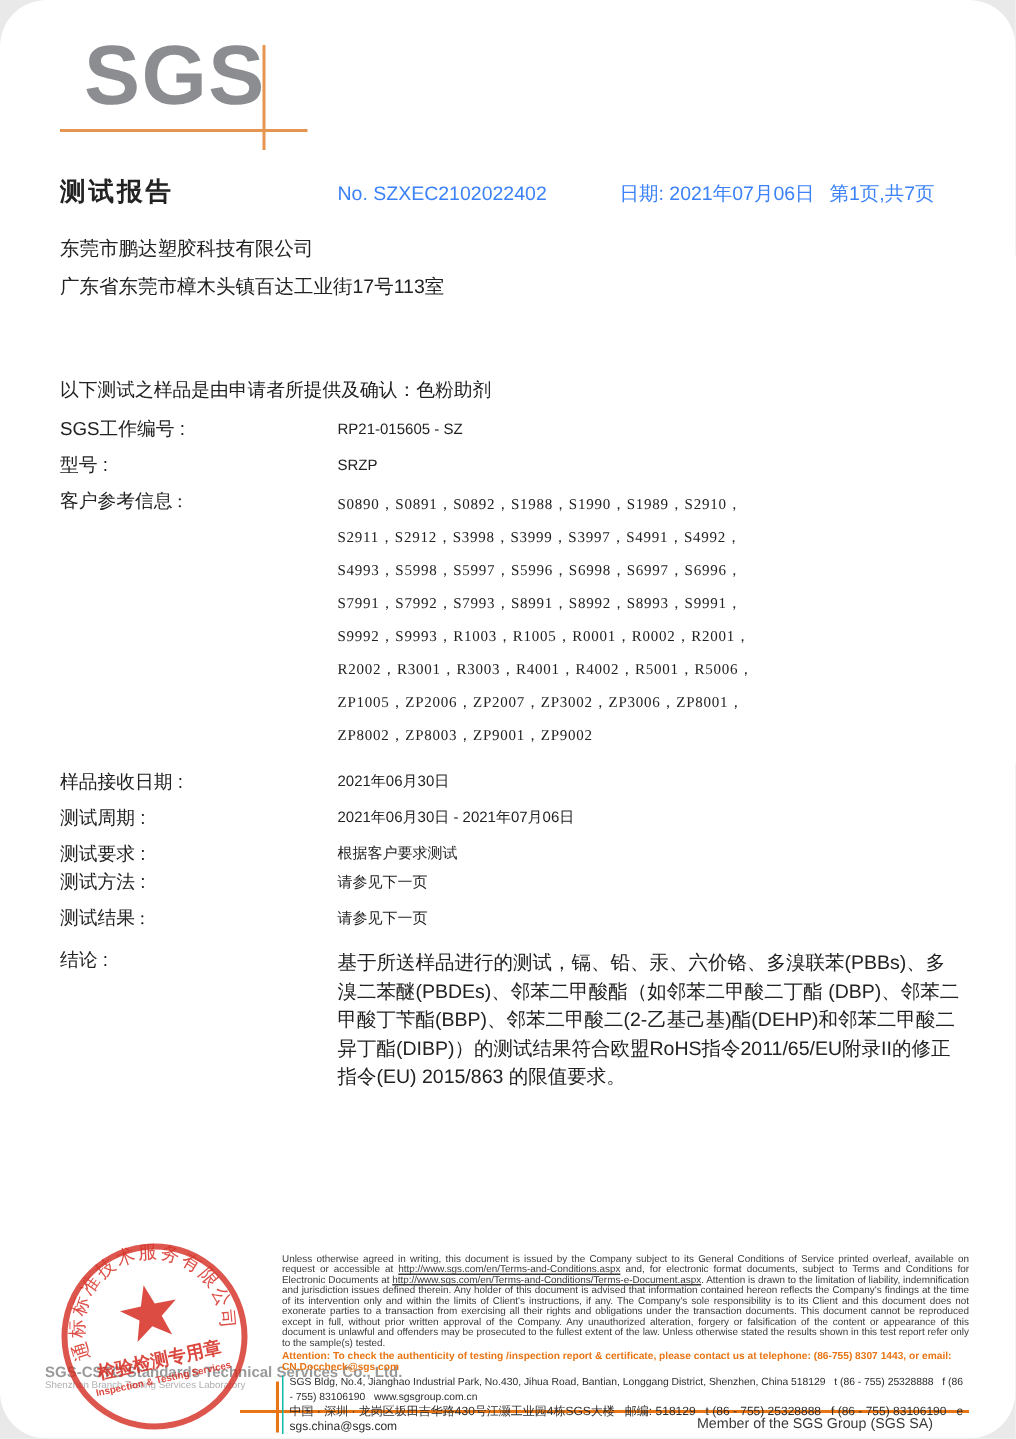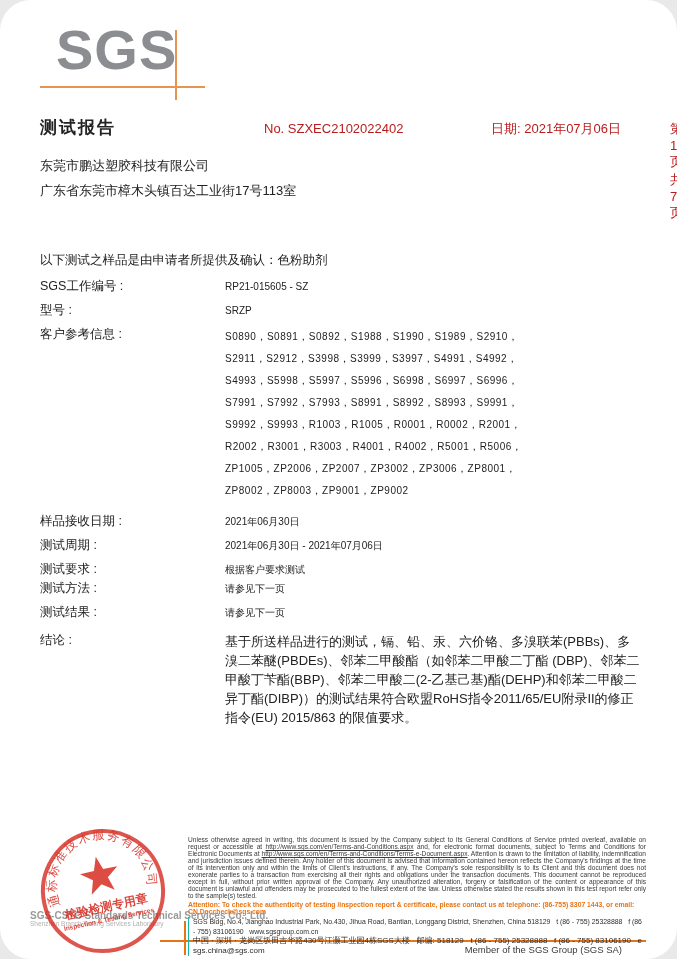--- a/index.html
+++ b/index.html
@@ -14,31 +14,31 @@
   .logo-text{
     position:absolute;left:56px;top:22px;
     font-size:56px;font-weight:700;color:#8b8d90;
     letter-spacing:1px;line-height:1;
   }
   .logo-hline{position:absolute;left:40px;top:86px;width:165px;height:2px;background:#e5954f;}
   .logo-vline{position:absolute;left:175px;top:30px;width:2px;height:70px;background:#e5954f;}
 
   
   .content{position:absolute;left:40px;top:116px;width:600px;}
-  .title-row{display:grid;grid-template-columns:185px 188px 140px 1fr;align-items:baseline;height:24px;gap:39px;}
+  .title-row{display:grid;grid-template-columns:185px 188px 140px 1fr;align-items:baseline;height:24px;}
   .doc-title{font-size:17px;font-weight:700;letter-spacing:2px;}
-  .meta{font-size:13px;color:#b91c1c;}
+  .meta{font-size:13px;color:#3b82f6;}
   .company-block{margin-top:13px;font-size:13px;line-height:25px;}
   .intro{margin-top:49px;font-size:12.5px;line-height:17px;margin-bottom:9px;}
   .row{display:flex;margin-bottom:7px;line-height:17px;}
   .row .lbl{width:185px;flex:0 0 185px;font-size:12.5px;}
   .row .val{flex:1;font-size:10px;}
   .codes{line-height:22px;letter-spacing:0.5px;}
   .tight{margin-bottom:2px;}
-  .gap-after{margin-bottom:11px;}
+  .gap-after{margin-bottom:11px;font-family:Liberation Serif, serif;}
   .conclusion .val{line-height:19px;font-size:13px;}
 
   
   .f-company{position:absolute;left:30px;top:911px;z-index:1;}
   .f-company .l1{font-size:10px;font-weight:700;color:#9a9a9a;line-height:9px;}
   .f-company .l2{font-size:6.5px;color:#b0b0b0;line-height:8px;}
   .stamp{position:absolute;left:28px;top:816px;width:150px;height:150px;z-index:2;
          transform:rotate(-12deg);opacity:0.92;}
   .disclaimer-block{position:absolute;left:188px;top:837px;width:458px;z-index:1;}
   .disclaimer{font-size:6.6px;line-height:6.95px;color:#3a3a3a;text-align:justify;}

